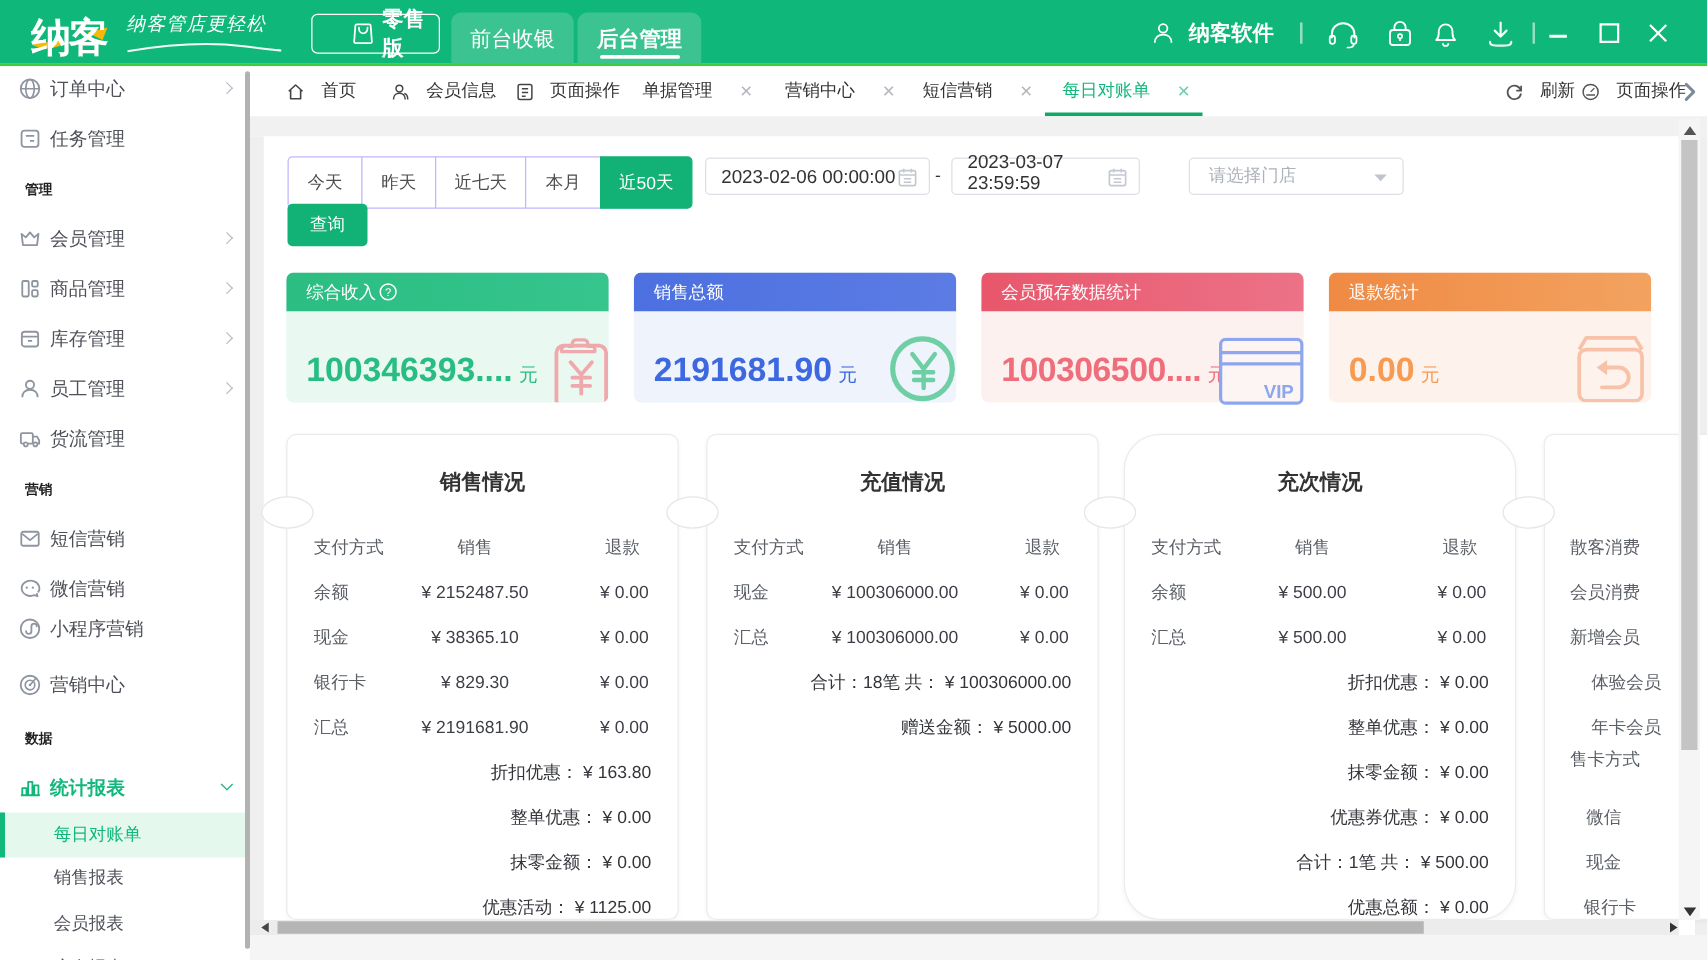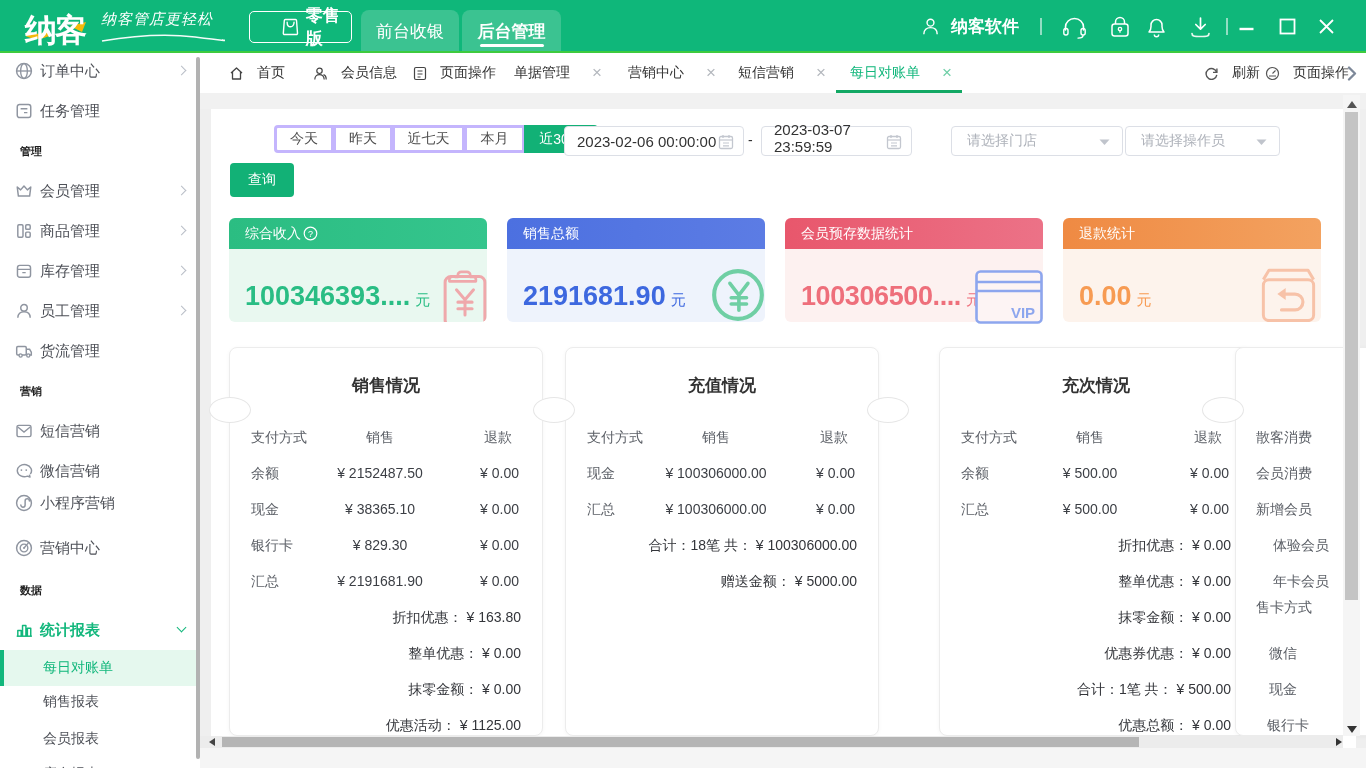--- a/index.html
+++ b/index.html
@@ -32,21 +32,21 @@
 .tb{position:absolute;top:0;height:40px;display:flex;align-items:center;color:#333;font-size:14px;gap:13px;}
 .tb .x{color:#b4b8be;font-size:17px;margin-left:9px;font-weight:normal;}
 #tbactive{color:#12b77c;}
 #tbactive .x{color:#6fcfa7;}
 #tbunderline{position:absolute;left:636px;top:37px;width:126px;height:3px;background:#12a864;}
 
 #graystrip{position:absolute;left:200px;top:93px;width:1166px;height:16px;background:#f1f1f1;}
 #contentbg{position:absolute;left:200px;top:109px;width:1166px;height:659px;background:#efefef;}
 #panel{position:absolute;left:211px;top:109px;width:1132px;height:627px;background:#fff;}
 
-.fbtn{position:absolute;top:125px;height:28px;border:3px solid #c4b5fd;background:#fff;color:#4d4d4d;font-size:14px;display:flex;align-items:center;justify-content:center;margin-left:44px;}
+.fbtn{position:absolute;top:125px;height:42px;border:1px solid #c4b5fd;background:#fff;color:#4d4d4d;font-size:14px;display:flex;align-items:center;justify-content:center;}
 .fbtn.active{background:#12b176;border-color:#12b176;color:#fff;}
 .finput{position:absolute;top:126px;height:30px;border:1px solid #dcdfe6;border-radius:4px;background:#fff;font-size:14px;color:#333;display:flex;align-items:center;}
 #query{position:absolute;left:230px;top:163px;width:64px;height:34px;background:#12b176;border-radius:4px;color:#fff;font-size:14px;display:flex;align-items:center;justify-content:center;}
 
 .scard{position:absolute;top:218px;width:258px;height:104px;border-radius:6px;overflow:hidden;}
 .shead{position:absolute;left:0;top:0;right:0;height:31px;color:#fff;font-size:14px;display:flex;align-items:center;padding-left:16px;}
 .snum{position:absolute;left:16px;top:63px;font-size:27px;font-weight:bold;letter-spacing:0;}
 .syuan{font-size:15px;font-weight:normal;margin-left:5px;}
 
 .tcard{position:absolute;top:347px;width:314px;height:389px;background:#fff;border:1px solid #ececec;border-radius:8px;box-shadow:0 1px 4px rgba(0,0,0,0.04);}
@@ -308,21 +308,21 @@
       </div>
     <div id="tbunderline"></div>
   </div>
   <div id="graystrip"></div>
   <div id="contentbg"></div>
   <div id="panel"></div>
   <div class="fbtn" style="left:230px;width:60px;border-radius:4px 0 0 4px;">今天</div>
   <div class="fbtn" style="left:289px;width:60px;">昨天</div>
   <div class="fbtn" style="left:348px;width:73px;">近七天</div>
   <div class="fbtn" style="left:420px;width:61px;">本月</div>
-  <div class="fbtn active" style="left:480px;width:74px;border-radius:0 4px 4px 0;">近<span style="font-family:'Liberation Sans';">30</span>天</div>
+  <div class="fbtn active" style="left:480px;width:74px;border-radius:0 4px 4px 0;">近<span style="font-family:'Liberation Sans';">50</span>天</div>
   <div class="finput" style="left:564px;width:180px;font-size:15px;">
       <span style="margin-left:12px;">2023-02-06 00:00:00</span>
     <svg class="abs" style="right:9px;top:7px" width="16" height="16" viewBox="0 0 16 16">
         <rect x="1.5" y="2.5" width="13" height="12" rx="1.5" stroke="#c3c7cf" stroke-width="1.3" fill="none"></rect>
         <path d="M1.5 6 h13" stroke="#c3c7cf" stroke-width="1.2"></path>
         <path d="M5 1 v3 M11 1 v3" stroke="#c3c7cf" stroke-width="1.3"></path>
         <path d="M5 9 h6 M5 11.8 h6" stroke="#c3c7cf" stroke-width="1.2"></path>
       </svg>
     </div>
   <div class="abs" style="left:748px;top:132px;width:10px;color:#333;font-size:14px;">-</div>
@@ -330,26 +330,20 @@
       <span style="margin-left:12px;">2023-03-07 23:59:59</span>
     <svg class="abs" style="right:9px;top:7px" width="16" height="16" viewBox="0 0 16 16">
         <rect x="1.5" y="2.5" width="13" height="12" rx="1.5" stroke="#c3c7cf" stroke-width="1.3" fill="none"></rect>
         <path d="M1.5 6 h13" stroke="#c3c7cf" stroke-width="1.2"></path>
         <path d="M5 1 v3 M11 1 v3" stroke="#c3c7cf" stroke-width="1.3"></path>
         <path d="M5 9 h6 M5 11.8 h6" stroke="#c3c7cf" stroke-width="1.2"></path>
       </svg>
     </div>
   <div class="finput" style="left:951px;width:172px;color:#aeb2ba;">
       <span style="margin-left:15px;">请选择门店</span>
-    <svg class="abs" style="right:12px;top:12px" width="11" height="7" viewBox="0 0 11 7">
-        <path d="M0.5 0.5 L5.5 6 L10.5 0.5 Z" fill="#c0c4cc"></path>
-      </svg>
-    </div>
-  <div class="finput" style="left:1125px;width:155px;color:#aeb2ba;">
-      <span style="margin-left:15px;">请选择操作员</span>
     <svg class="abs" style="right:12px;top:12px" width="11" height="7" viewBox="0 0 11 7">
         <path d="M0.5 0.5 L5.5 6 L10.5 0.5 Z" fill="#c0c4cc"></path>
       </svg>
     </div>
   <div id="query">查询</div>
 
   <div class="scard" style="left:229px;background:#e9f8f0;">
     <div class="shead" style="background:linear-gradient(90deg,#2bbd82,#35c58d);">综合收入<svg style="margin-left:2px" width="15" height="15" viewBox="0 0 15 15">
           <circle cx="7.5" cy="7.5" r="6.3" stroke="#fff" stroke-width="1.2" fill="none"></circle>
           <text x="7.5" y="10.8" text-anchor="middle" font-size="9" fill="#fff">?</text>
@@ -417,21 +411,21 @@
       <div class="trow c3" style="top:81px;">退款</div>
     <div class="trow c1v" style="top:117px;">现金</div>
       <div class="trow c2v" style="top:117px;">¥ 100306000.00</div>
       <div class="trow c3v" style="top:117px;">¥ 0.00</div>
     <div class="trow c1v" style="top:153px;">汇总</div>
       <div class="trow c2v" style="top:153px;">¥ 100306000.00</div>
       <div class="trow c3v" style="top:153px;">¥ 0.00</div>
     <div class="trow cr" style="top:189px;">合计：18笔 共：&nbsp;¥ 100306000.00</div>
     <div class="trow cr" style="top:225px;">赠送金额：&nbsp;¥ 5000.00</div>
   </div>
-  <div class="tcard" style="left:939px;">
+  <div class="tcard" style="left:899px;border-radius:29px;">
     <div class="ttl">充次情况</div>
     <div class="trow c1" style="top:81px;">支付方式</div>
       <div class="trow c2" style="top:81px;">销售</div>
       <div class="trow c3" style="top:81px;">退款</div>
     <div class="trow c1v" style="top:117px;">余额</div>
       <div class="trow c2v" style="top:117px;">¥ 500.00</div>
       <div class="trow c3v" style="top:117px;">¥ 0.00</div>
     <div class="trow c1v" style="top:153px;">汇总</div>
       <div class="trow c2v" style="top:153px;">¥ 500.00</div>
       <div class="trow c3v" style="top:153px;">¥ 0.00</div>

